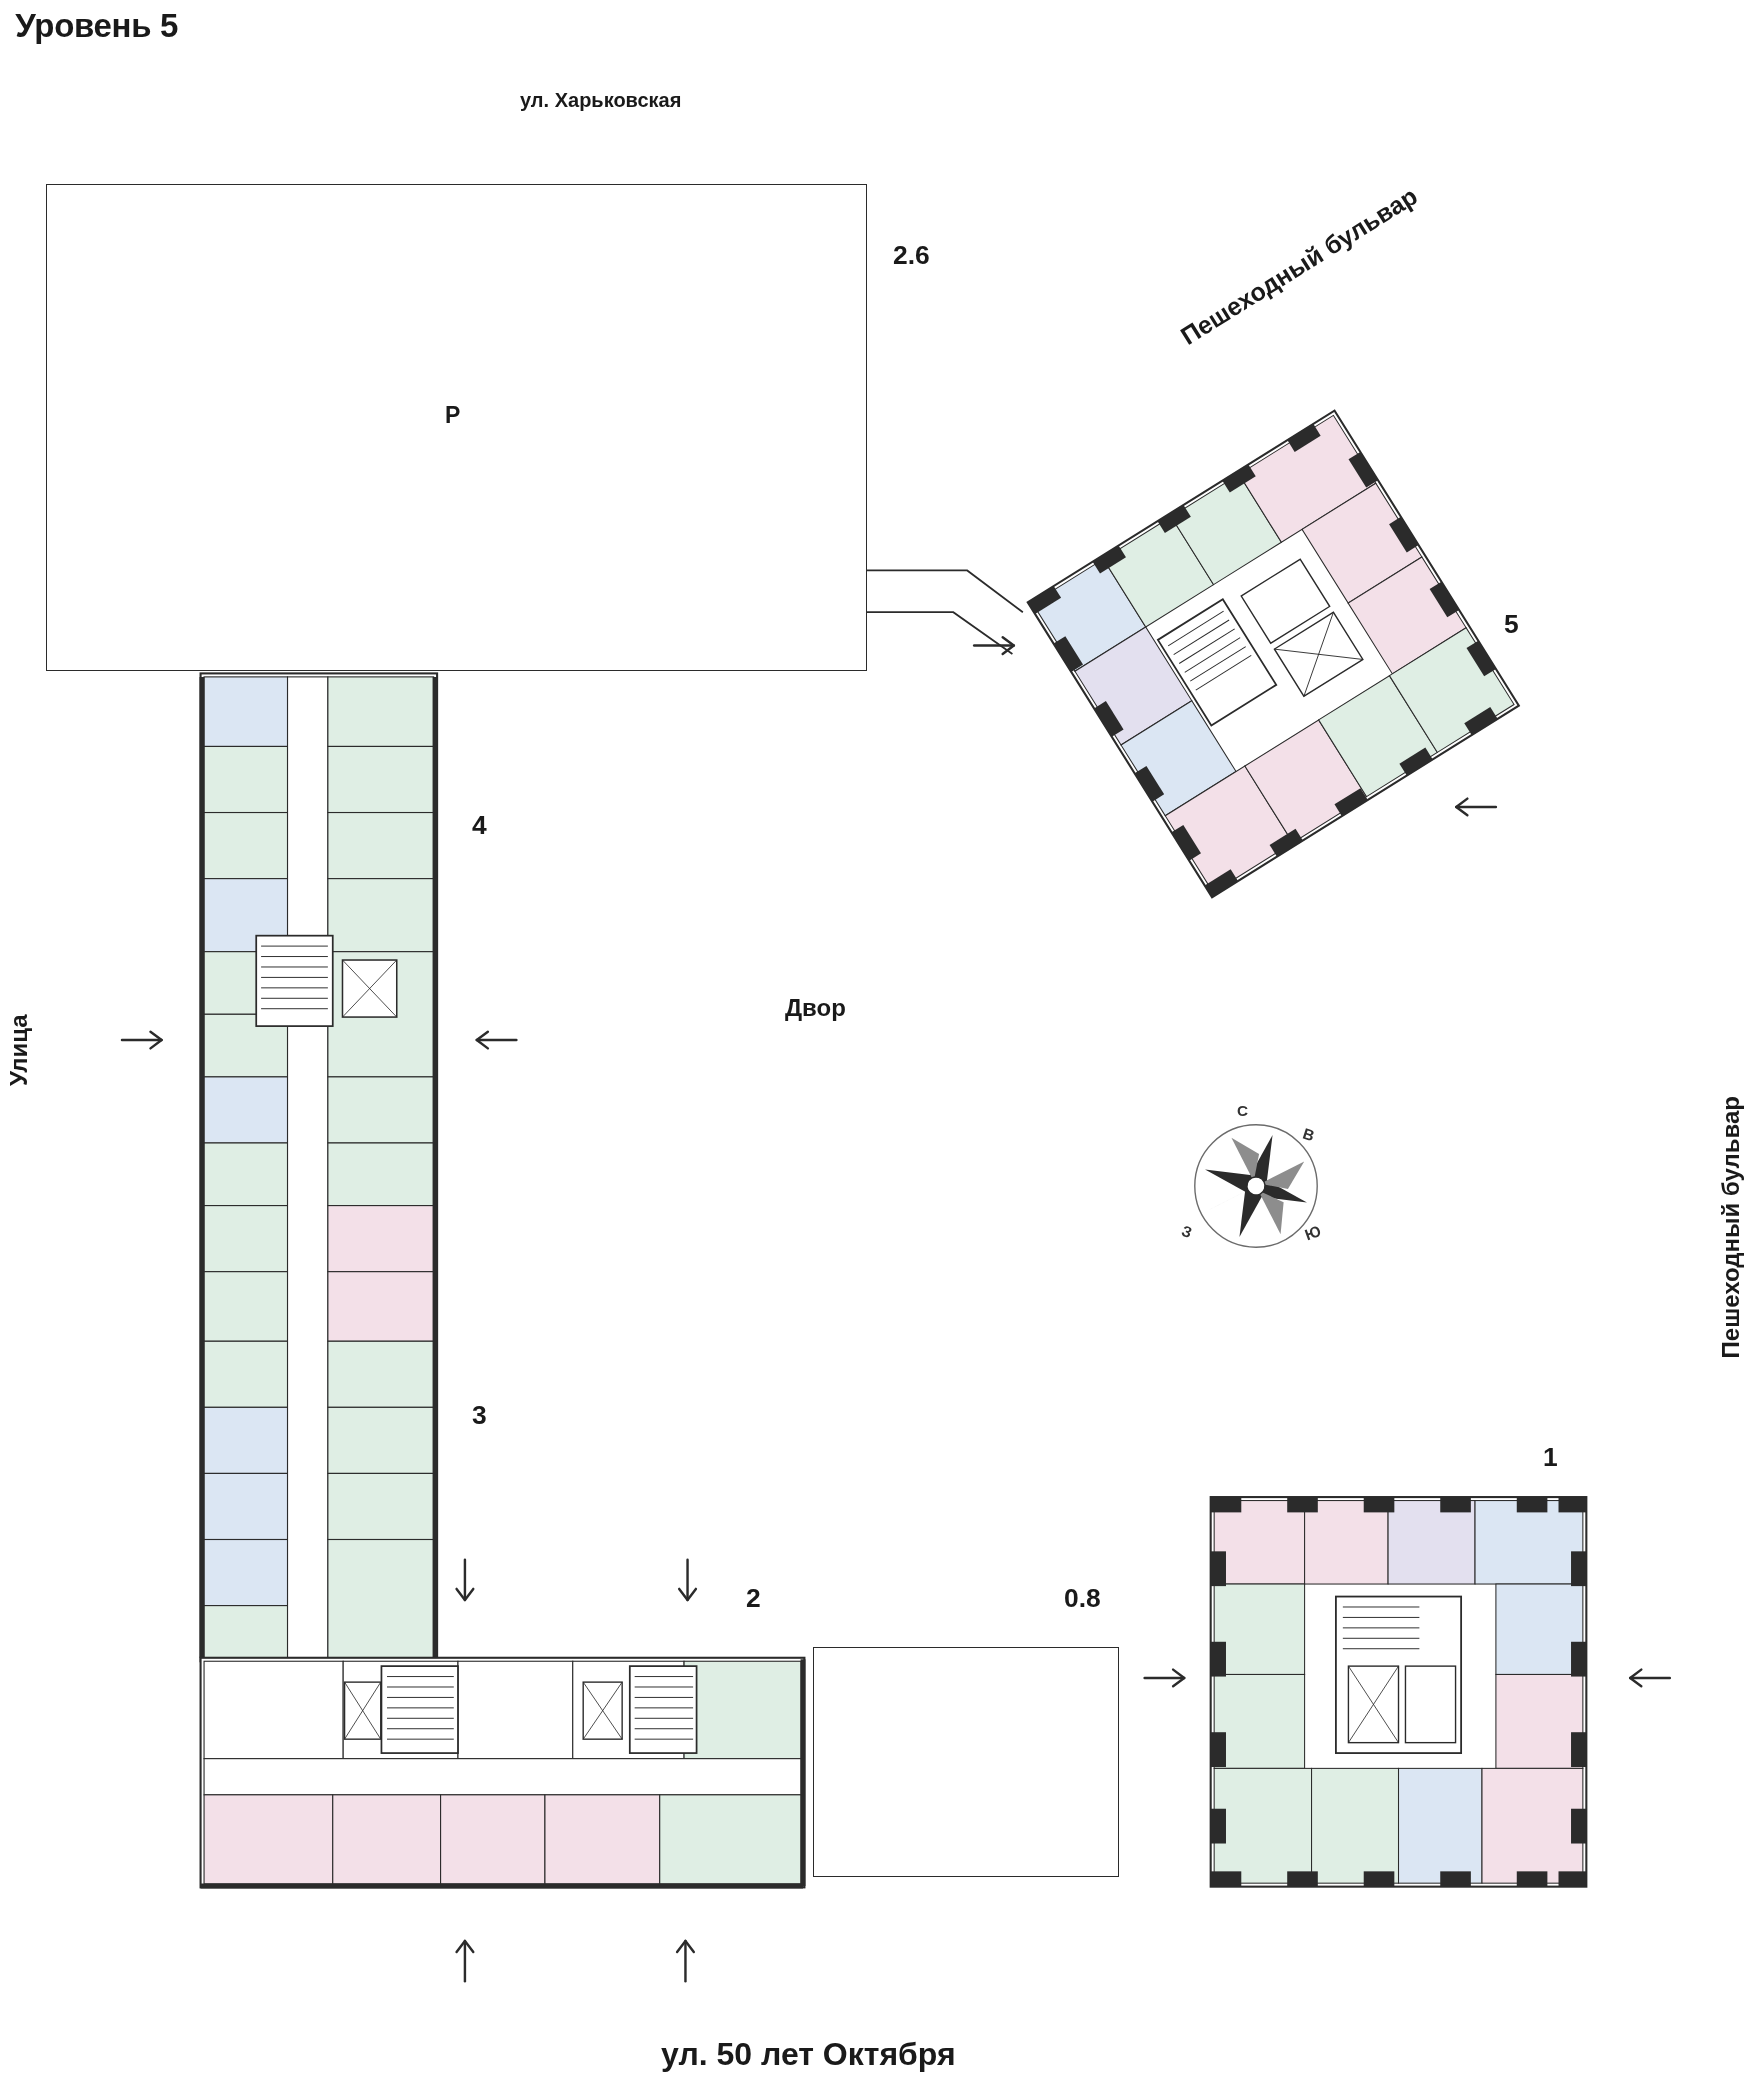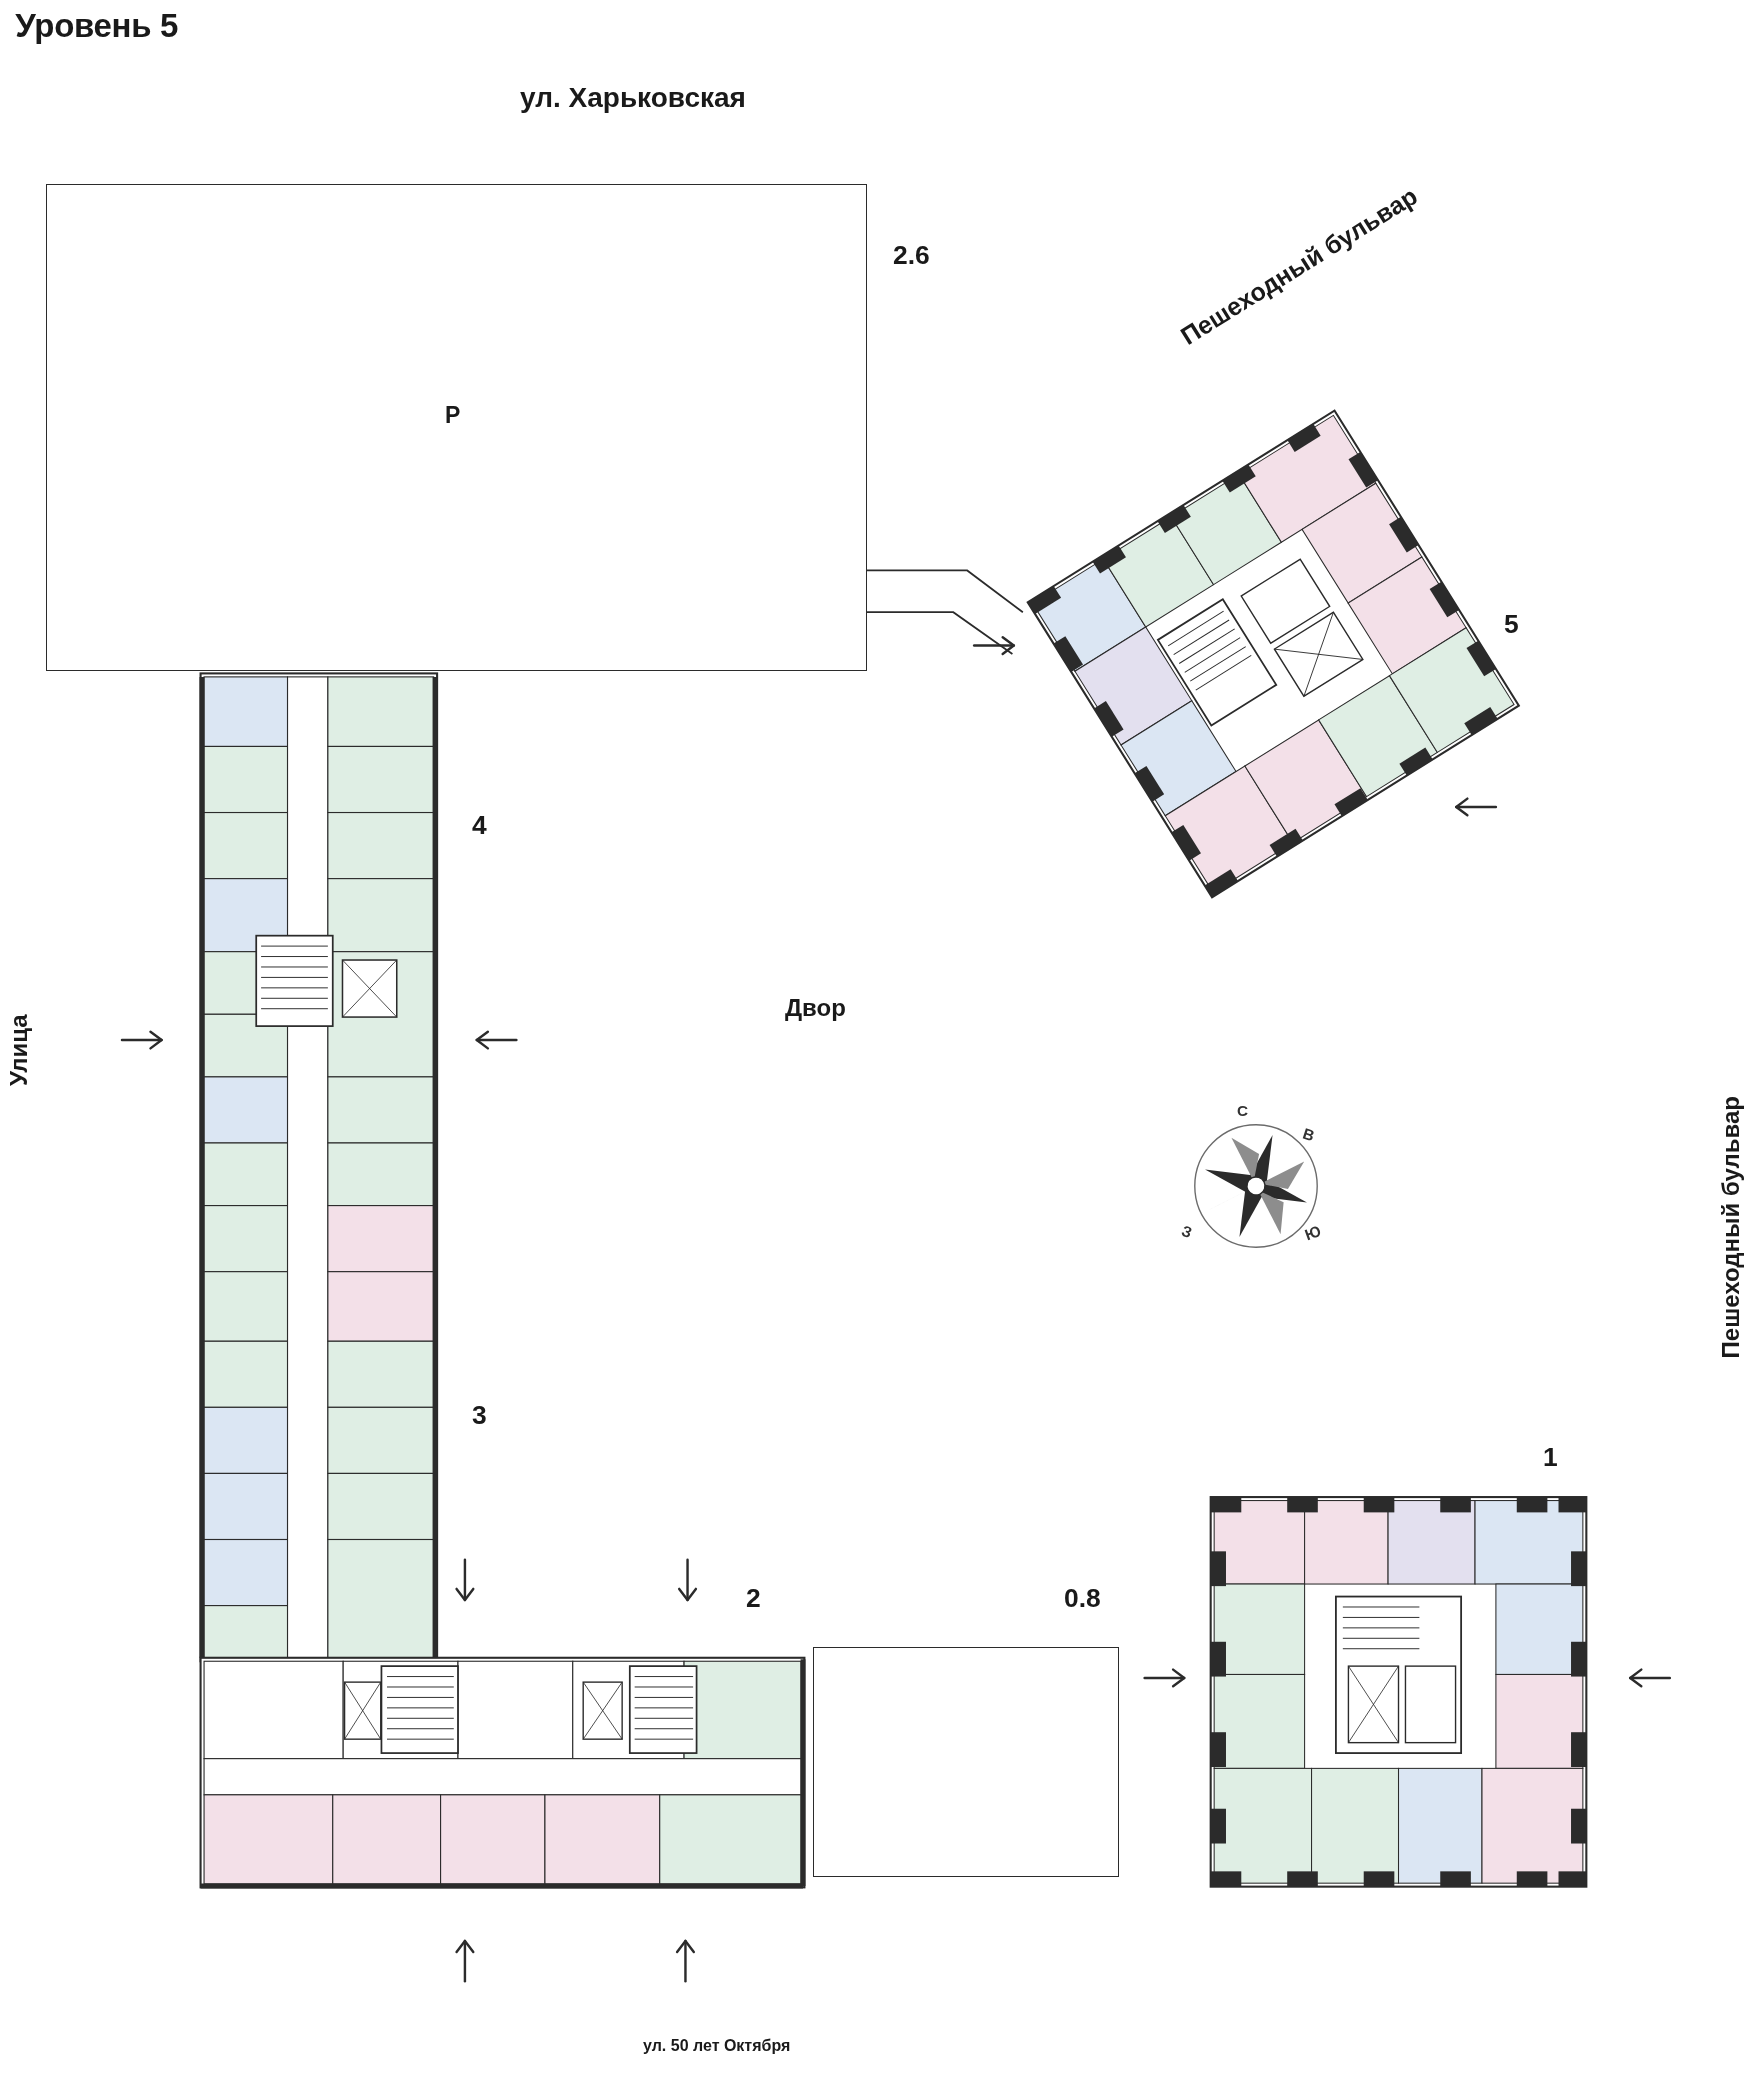--- a/index.html
+++ b/index.html
@@ -27,27 +27,27 @@
     line-height: 1.1;
   }
   .title {
     left: 15.3px;
     top: 8.3px;
     font-size: 33px;
     letter-spacing: -0.3px;
   }
   .street-top {
     left: 520px;
-    top: 83px;
-    font-size: 28px;
+    top: 89px;
+    font-size: 20px;
   }
   .street-bottom {
-    left: 643px;
+    left: 661px;
     top: 2037px;
-    font-size: 16px;
+    font-size: 32px;
   }
   .street-left {
     left: -16.7px;
     top: 1037px;
     font-size: 24px;
     transform: rotate(-90deg);
     transform-origin: center center;
   }
   .blvd-right {
     left: 1600px;

